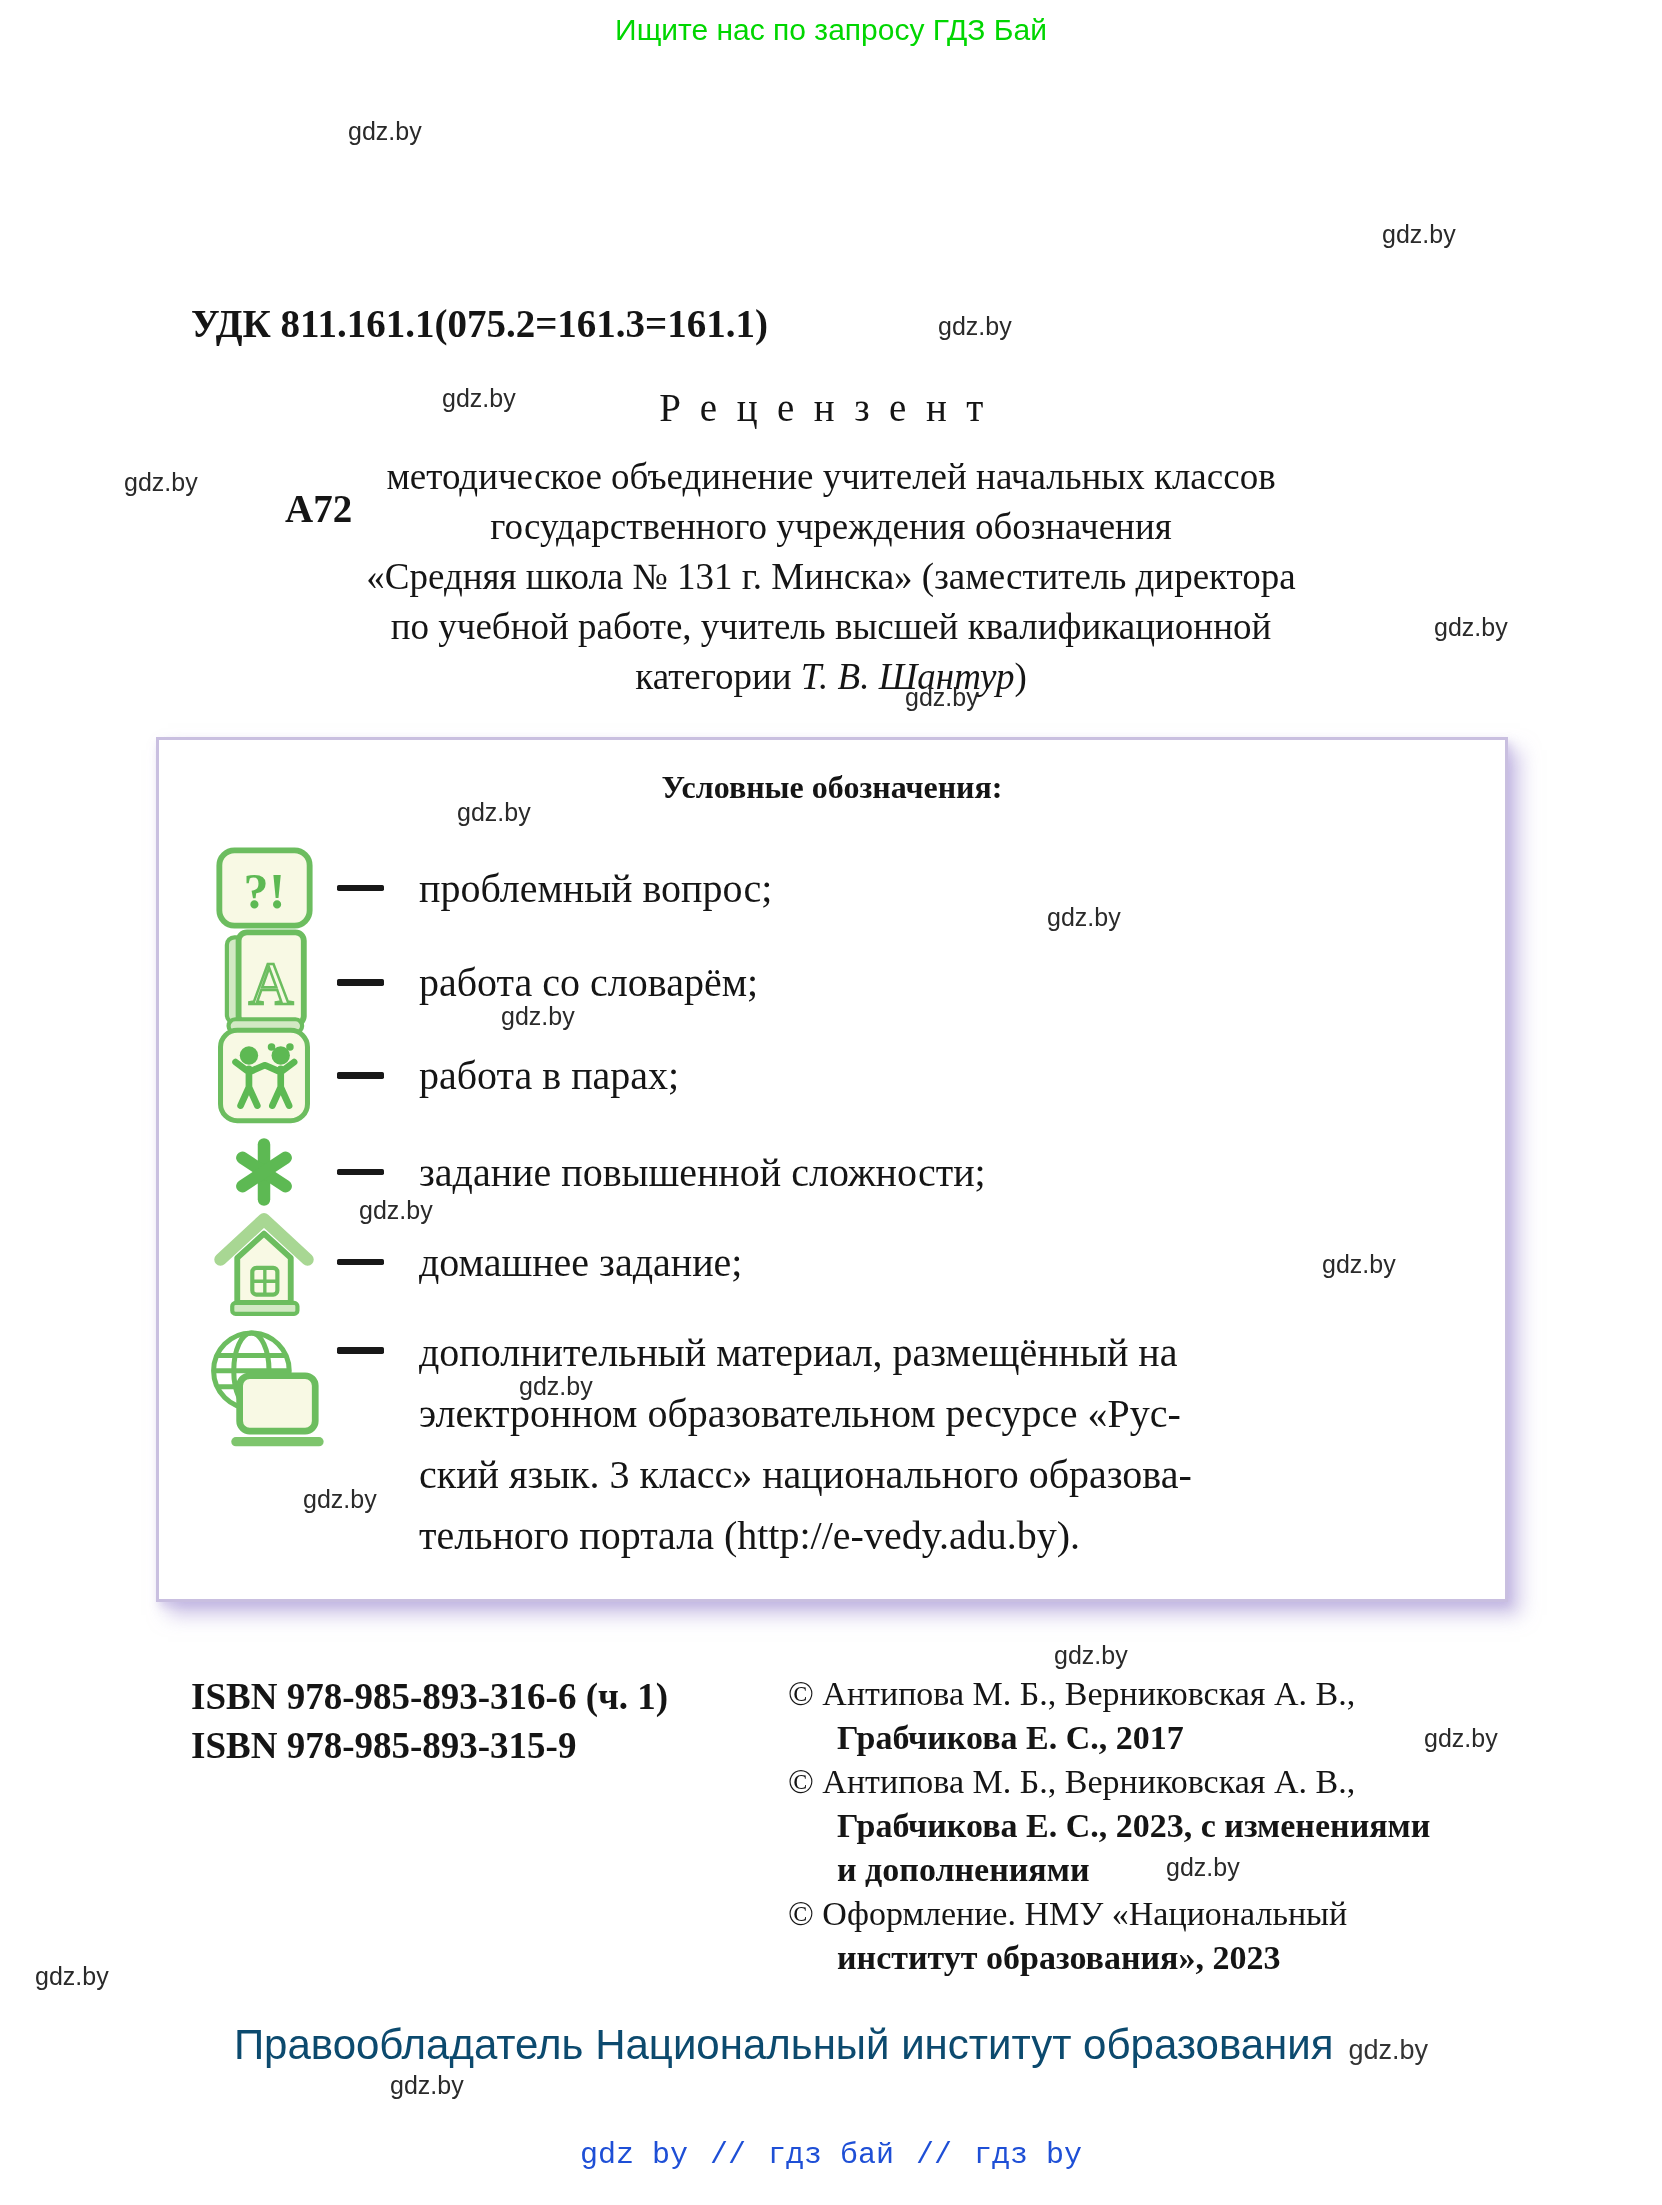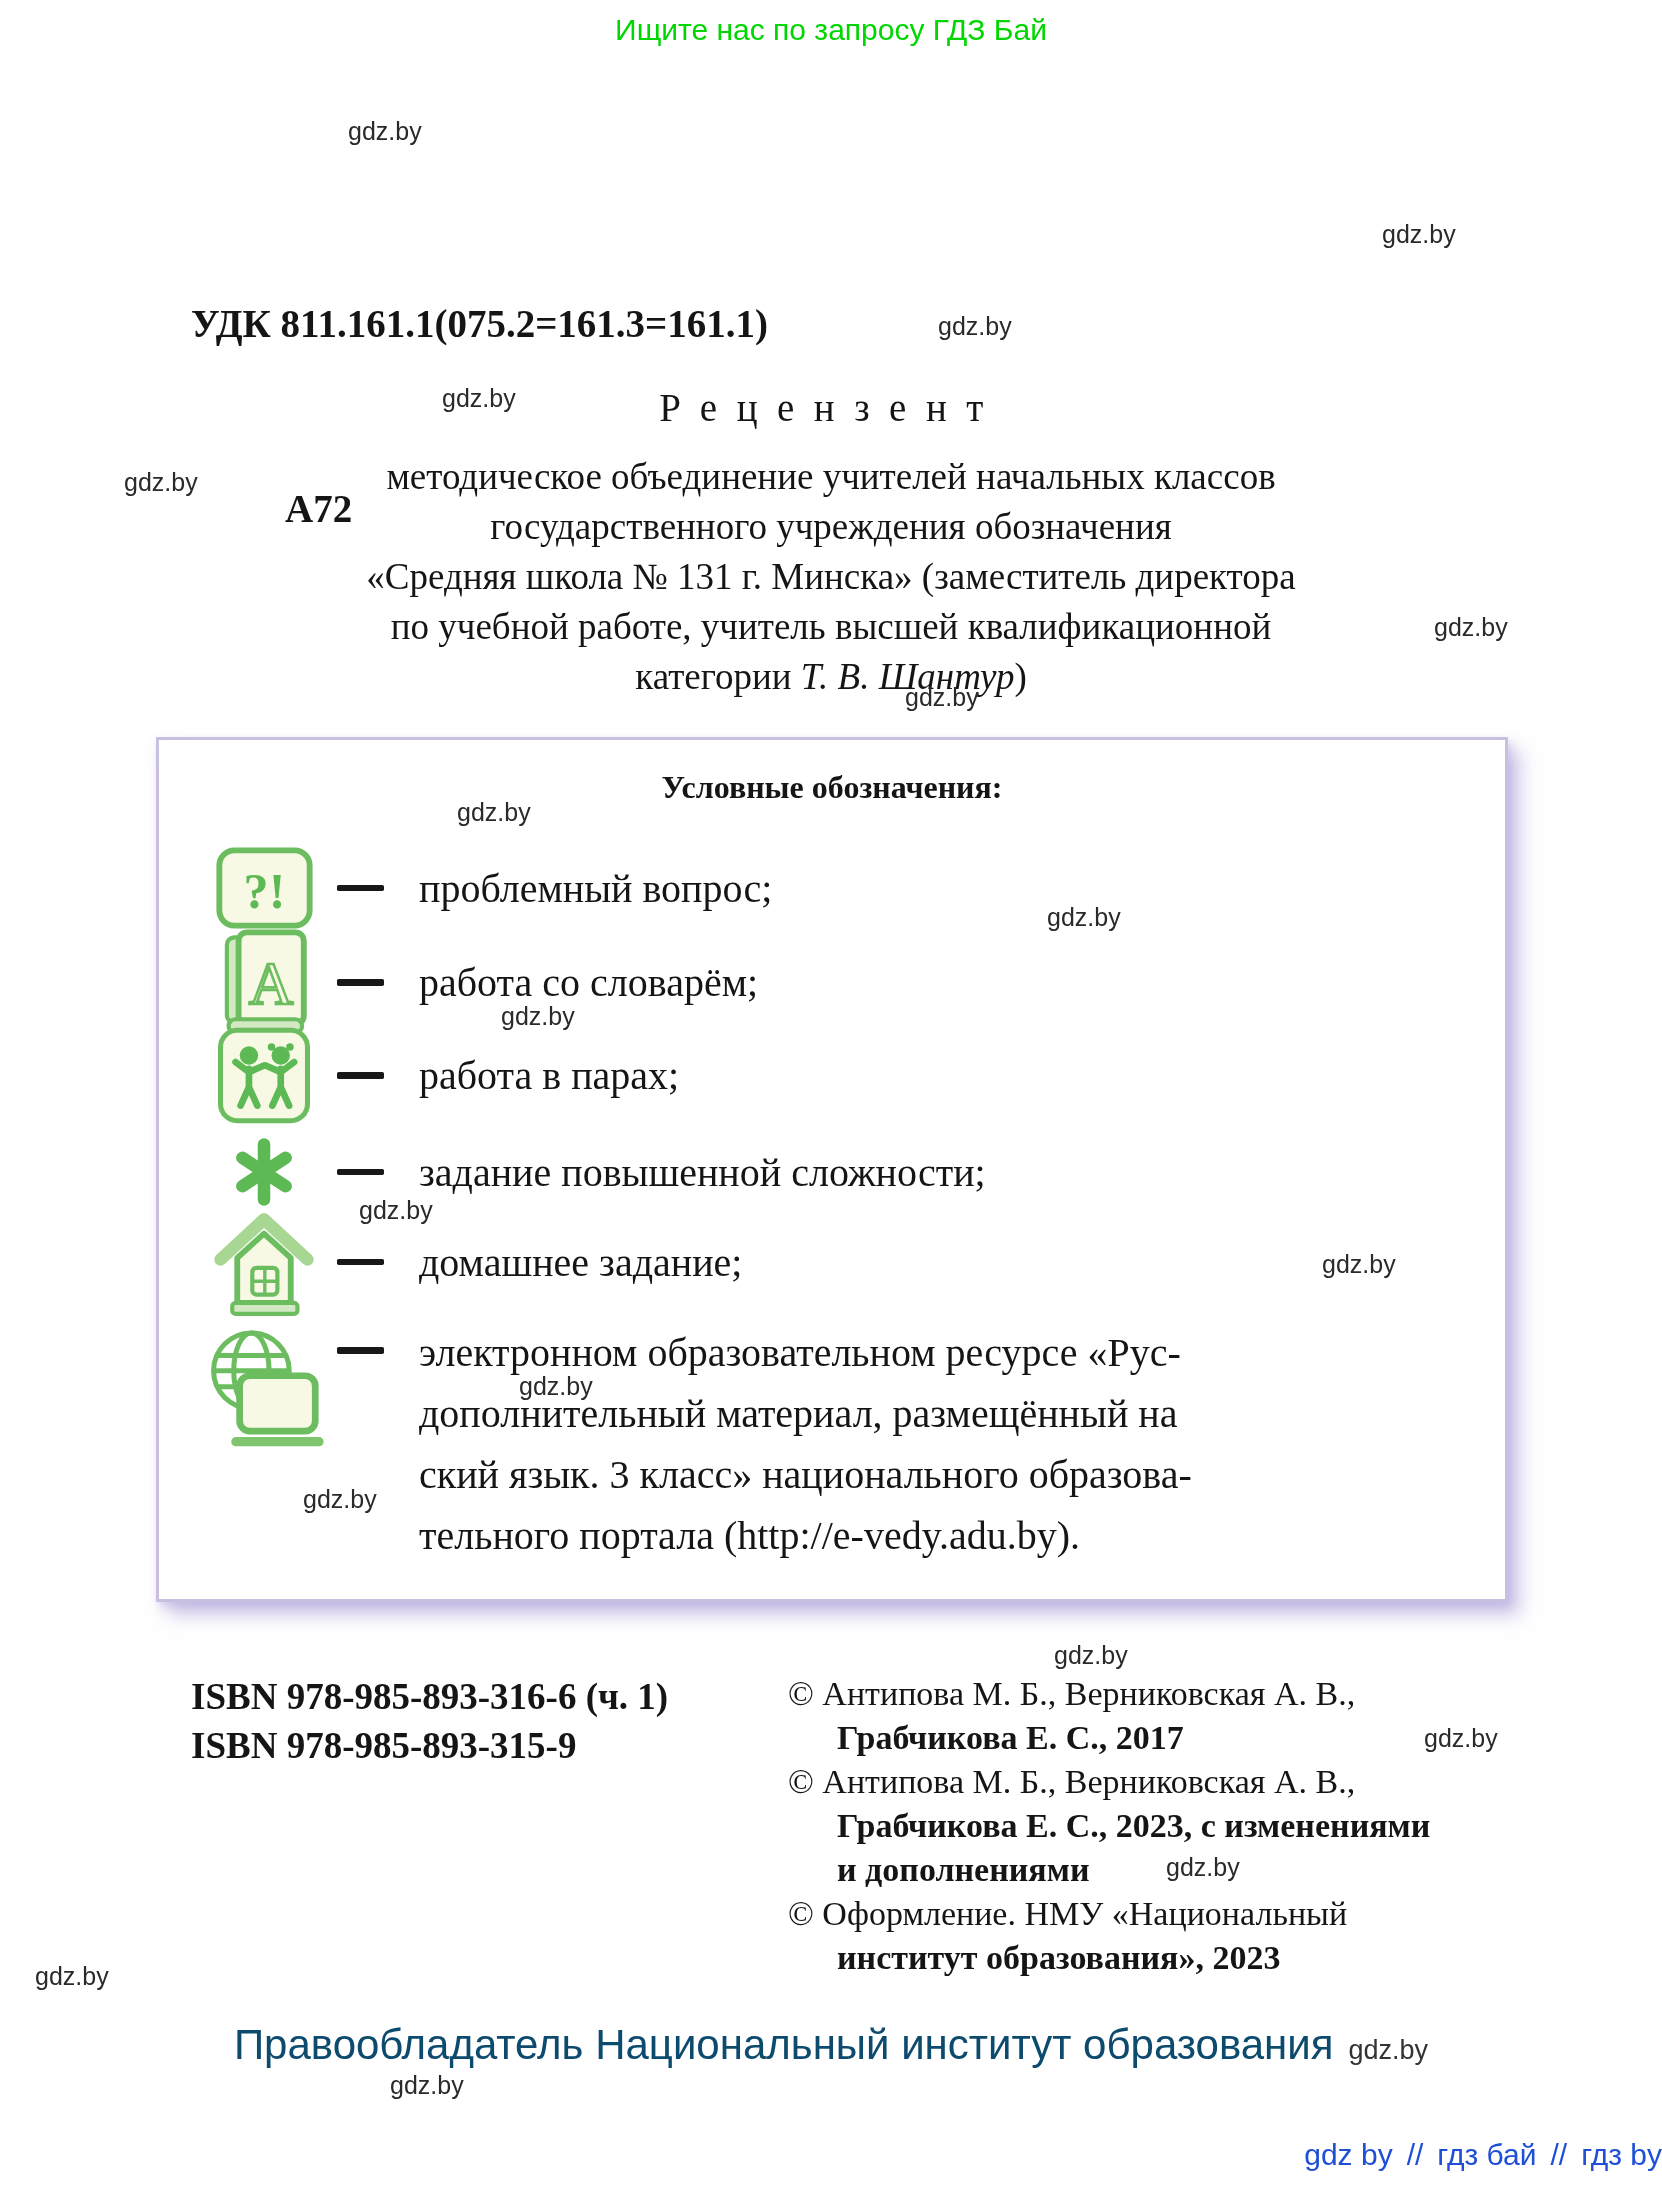--- a/index.html
+++ b/index.html
@@ -79,22 +79,22 @@
   .rights-line{
     position:absolute;top:2021px;left:0;right:0;
     display:flex;justify-content:center;align-items:baseline;gap:15px;
     font-family:"Liberation Sans","DejaVu Sans",sans-serif;
   }
   .rights-text{font-size:42px;color:#0c4a6e;}
   .rights-suffix{font-size:27px;color:#333333;}
   
   .footer-links{
     position:absolute;top:2138px;left:0;right:0;
-    display:flex;justify-content:flex-end;align-items:baseline;gap:14px;
-    font-family:Liberation Sans, sans-serif;
+    display:flex;justify-content:center;align-items:baseline;gap:22px;
+    font-family:Liberation Mono, monospace;
     font-size:30px;color:#1e4fd6;
   }
   .footer-links span{color:#1e4fd6;}
 </style>
 </head>
 <body>
 
 <div class="page">
 
   <div class="top-banner">Ищите нас по запросу ГДЗ Бай</div>
@@ -193,22 +193,22 @@
             <circle cx="60" cy="58" r="45"></circle>
             <ellipse cx="60" cy="58" rx="21" ry="45"></ellipse>
             <path d="M20 40 H100 M15 58 H105 M21 77 H99"></path>
           </g>
           <rect x="46" y="64" width="90" height="66" rx="12" fill="#f8f9e4" stroke="#6cbd5f" stroke-width="8"></rect>
           <rect x="36" y="137" width="110" height="11" rx="5.5" fill="#7ec56d"></rect>
         </svg>
       </span>
       <span class="dash"></span>
       <span class="legend-lines">
+        <div>дополнительный материал, размещённый на</div>
         <div>электронном образовательном ресурсе «Рус-</div>
-        <div>дополнительный материал, размещённый на</div>
         <div>ский язык. 3 класс» национального образова-</div>
         <div>тельного портала (http://e-vedy.adu.by).</div>
       </span>
     </div>
   </div>
 
   <div class="imprint">
     <div class="isbn-col">
       <div>ISBN 978-985-893-316-6 (ч. 1)</div>
       <div>ISBN 978-985-893-315-9</div>

